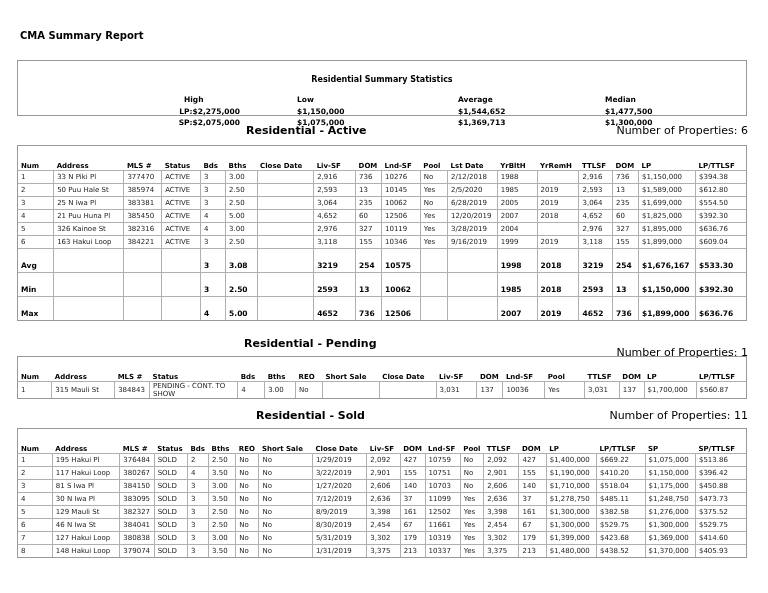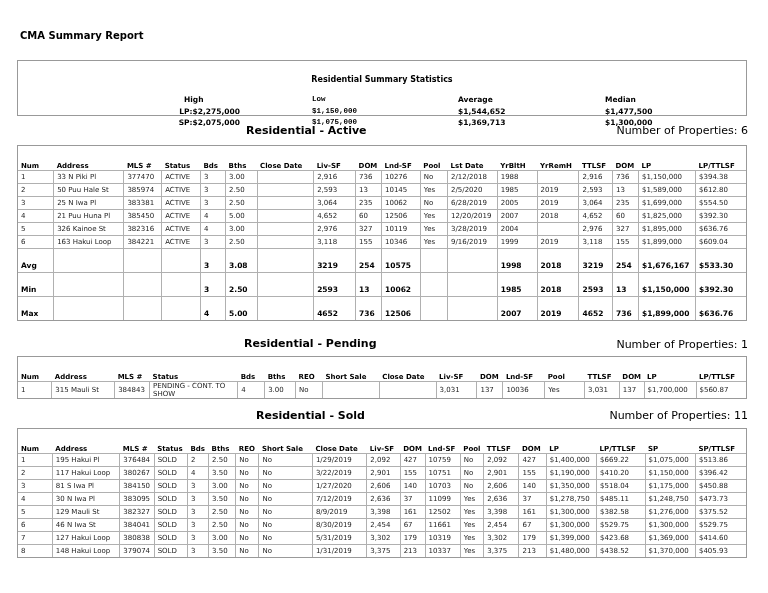--- a/index.html
+++ b/index.html
@@ -6,21 +6,21 @@
   html, body { width: 768px; height: 593px; background: #ffffff; overflow: hidden; }
   body { font-family: "DejaVu Sans", sans-serif; color: #000; position: relative; }
 
   .report-title { position: absolute; left: 20px; top: 30px; font-size: 10px; font-weight: bold; }
   .summary-box-full { position: absolute; left: 17px; top: 40px; width: 730px; height: 56px; border: 1px solid #999; margin-top: 20px; }
   .summary-heading { position: absolute; top: 14px; left: 0; width: 100%; text-align: center; font-size: 8px; font-weight: bold; }
   .stat-col { position: absolute; top: 33px; font-size: 7.5px; font-weight: bold; line-height: 11.5px; }
   .stat-col div { white-space: nowrap; }
   .stat-high { left: 150px; text-align: right; width: 72px; }
   .stat-high .lbl { text-align: left; padding-left: 16px; }
-  .stat-low { left: 294px; font-family: Liberation Mono, monospace; }
+  .stat-low { left: 279px; }
   .stat-avg { left: 440px; }
   .stat-med { left: 587px; }
 
   .section-title { position: absolute; font-size: 11px; font-weight: bold; }
   .count-title { position: absolute; right: 20px; font-size: 11px; font-weight: normal; text-align: right; }
 
   .tbl-wrap { position: absolute; left: 17px; width: 730px; border: 1px solid #999; border-top: 1px solid #999; }
   table { border-collapse: collapse; width: 100%; font-size: 7px; }
   th { font-weight: bold; text-align: left; padding: 0 3px; height: 13px; vertical-align: bottom; white-space: nowrap; }
   td { padding: 0 3px; height: 13px; border: 1px solid #b0b0b0; white-space: nowrap; color: #222; }
@@ -289,21 +289,21 @@
           <td>4652</td>
           <td>736</td>
           <td>$1,899,000</td>
           <td>$636.76</td>
         </tr>
       </tbody>
   </table>
 </div>
 
 <div class="section-title" style="left:244px; top:337px;">Residential - Pending</div>
-<div class="count-title" style="top:338px;">Number of Properties: 1</div>
+<div class="count-title" style="top:346px;">Number of Properties: 1</div>
 <div class="tbl-wrap" id="pending-wrap">
   <table>
     <colgroup>
       <col style="width:34px">
         <col style="width:63px">
         <col style="width:35px">
         <col style="width:89px">
         <col style="width:27px">
         <col style="width:31px">
         <col style="width:27px">
@@ -463,21 +463,21 @@
           <td>3.00</td>
           <td>No</td>
           <td>No</td>
           <td>1/27/2020</td>
           <td>2,606</td>
           <td>140</td>
           <td>10703</td>
           <td>No</td>
           <td>2,606</td>
           <td>140</td>
-          <td>$1,350,000</td>
+          <td>$1,710,000</td>
           <td>$518.04</td>
           <td>$1,175,000</td>
           <td>$450.88</td>
         </tr>
         <tr>
           <td>4</td>
           <td>30 N Iwa Pl</td>
           <td>383095</td>
           <td>SOLD</td>
           <td>3</td>

